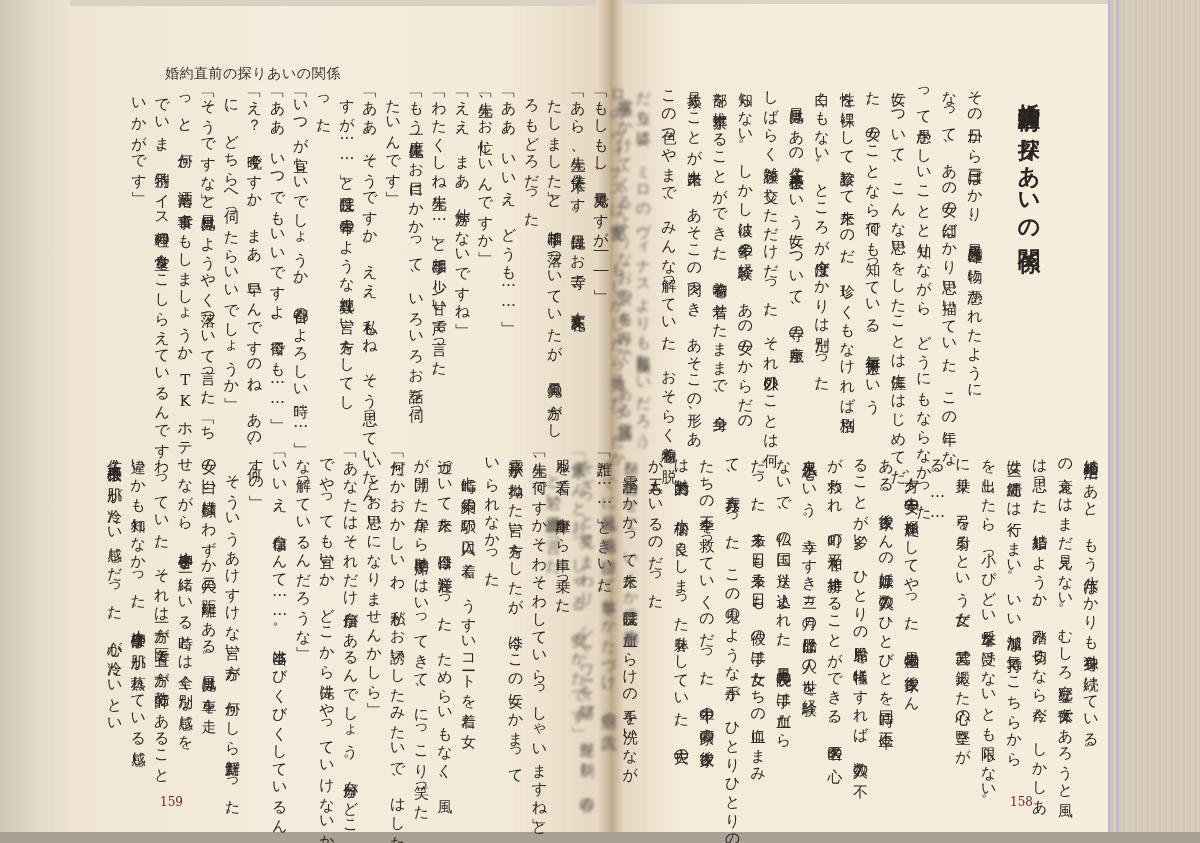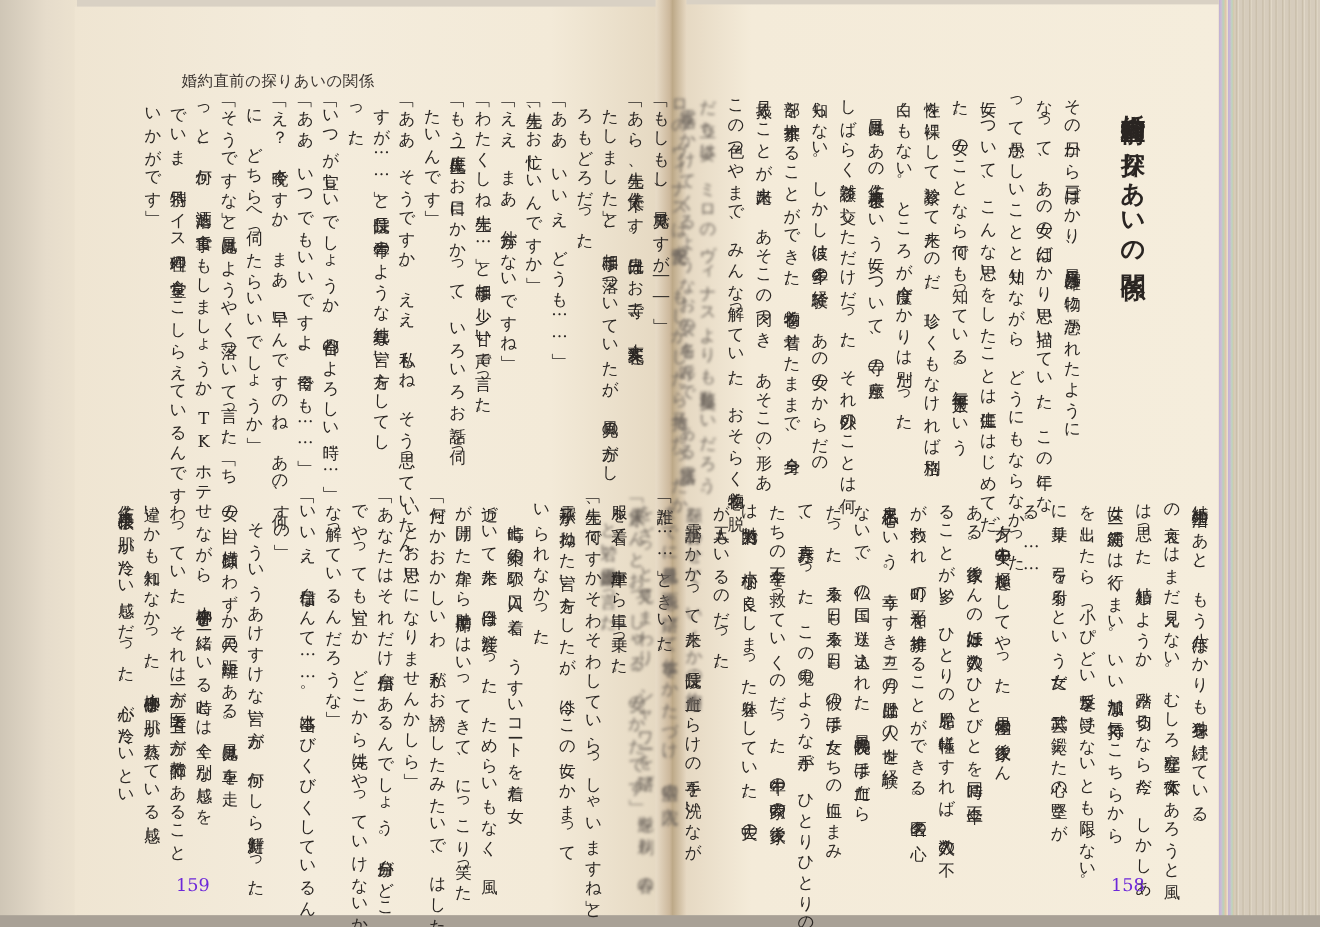--- a/index.html
+++ b/index.html
@@ -42,21 +42,21 @@
   }
   .blur { filter:blur(1.4px); color:#6e665e; }
 
   .right-title {
     position:absolute; left:1015px; top:86px; writing-mode:vertical-rl; text-orientation:upright;
     font-size:22px; letter-spacing:2px; font-weight:bold; color:#2a2522;
   }
   .left-header {
     position:absolute; left:165px; top:65px; font-size:14px; color:#3a3430; letter-spacing:0.5px;
   }
-  .page-num { position:absolute; font-size:16px; color:#6d28d9; }
+  .page-num { position:absolute; font-size:12px; color:#7f1d1d; }
 </style>
 </head>
 <body>
 
 <div class="spread">
   <div class="left-edge"></div>
   <div class="page-left"></div>
   <div class="page-right"></div>
   <div class="gutter"></div>
   <div class="fore-edge"></div>

